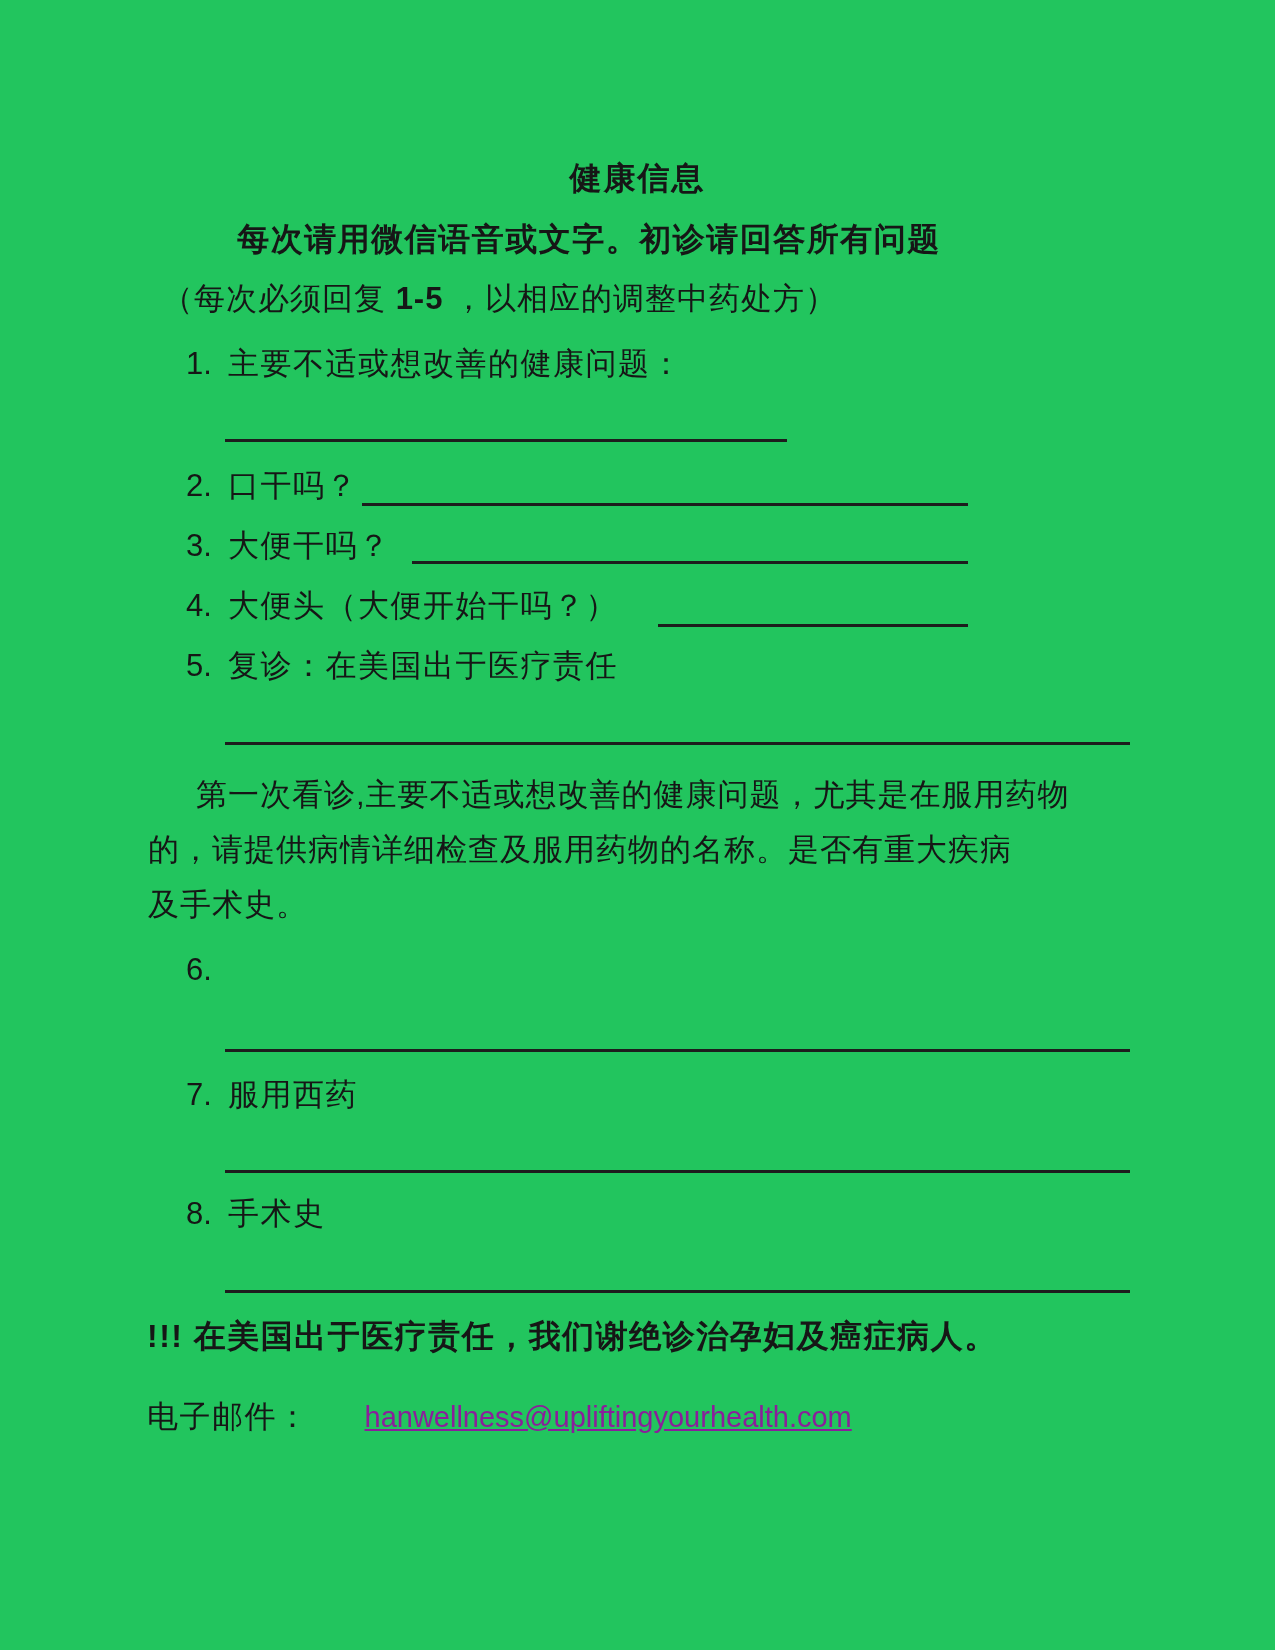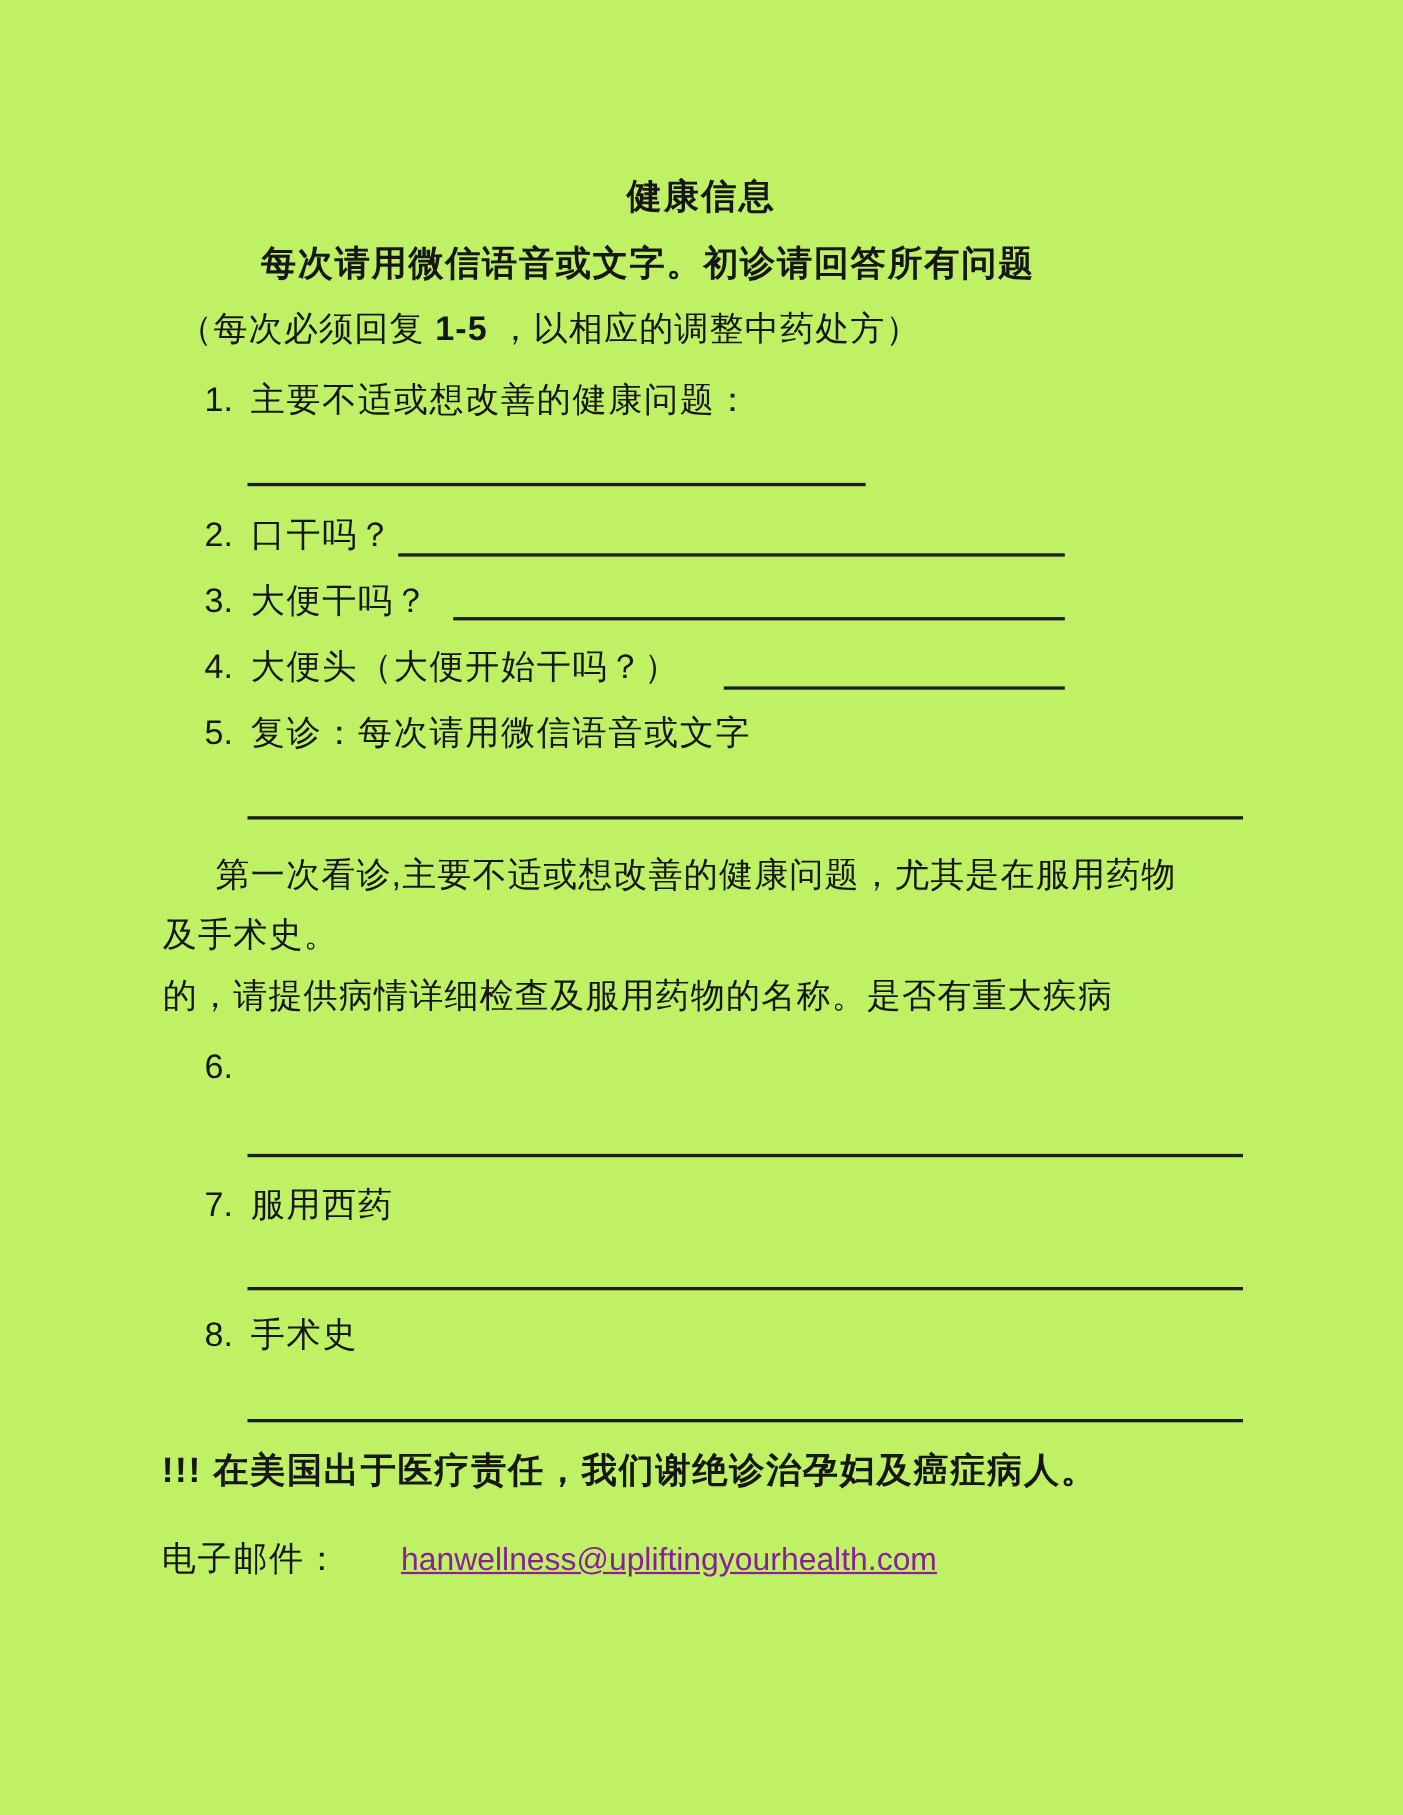--- a/index.html
+++ b/index.html
@@ -1,20 +1,20 @@
 <!DOCTYPE html>
 <html><head>
 <meta charset="utf-8">
 <style>
   * { margin:0; padding:0; box-sizing:border-box; }
   html, body { background:#ffffff; }
   .page {
     position:relative;
     width:1275px; height:1650px;
-    background:#bef264;
+    background:#22c55e;
     font-family:"Liberation Sans","DejaVu Sans",sans-serif;
     color:#161616;
     overflow:hidden;
   }
   .abs { position:absolute; white-space:nowrap; }
   .bold { font-weight:700; }
 
   .title    { top:158px; left:0; width:1275px; text-align:center; font-size:32px; letter-spacing:2px; line-height:40px; }
   .subtitle { top:219px; left:0; width:1178px; text-align:center; font-size:32px; letter-spacing:1.5px; line-height:40px; }
   .note     { top:279px; left:162px; font-size:31px; letter-spacing:1px; line-height:40px; }
@@ -67,28 +67,28 @@
   <div class="blank" style="top:561px; left:412px; width:556px;"></div>
 
   <div class="qrow" style="top:586px;">
     <span class="qnum">4.</span>
     <span>大便头（大便开始干吗？）</span>
   </div>
   <div class="blank" style="top:624px; left:658px; width:310px;"></div>
 
   <div class="qrow" style="top:646px;">
     <span class="qnum">5.</span>
-    <span>复诊：每次请用微信语音或文字</span>
+    <span>复诊：在美国出于医疗责任</span>
   </div>
   <div class="blank" style="top:742px; left:225px; width:905px;"></div>
 
   <div class="abs para">
     <div class="para-line indent">第一次看诊,主要不适或想改善的健康问题，尤其是在服用药物</div>
+    <div class="para-line">的，请提供病情详细检查及服用药物的名称。是否有重大疾病</div>
     <div class="para-line">及手术史。</div>
-    <div class="para-line">的，请提供病情详细检查及服用药物的名称。是否有重大疾病</div>
   </div>
 
   <div class="qrow" style="top:950px;">
     <span class="qnum">6.</span>
   </div>
   <div class="blank" style="top:1049px; left:225px; width:905px;"></div>
 
   <div class="qrow" style="top:1075px;">
     <span class="qnum">7.</span>
     <span>服用西药</span>

